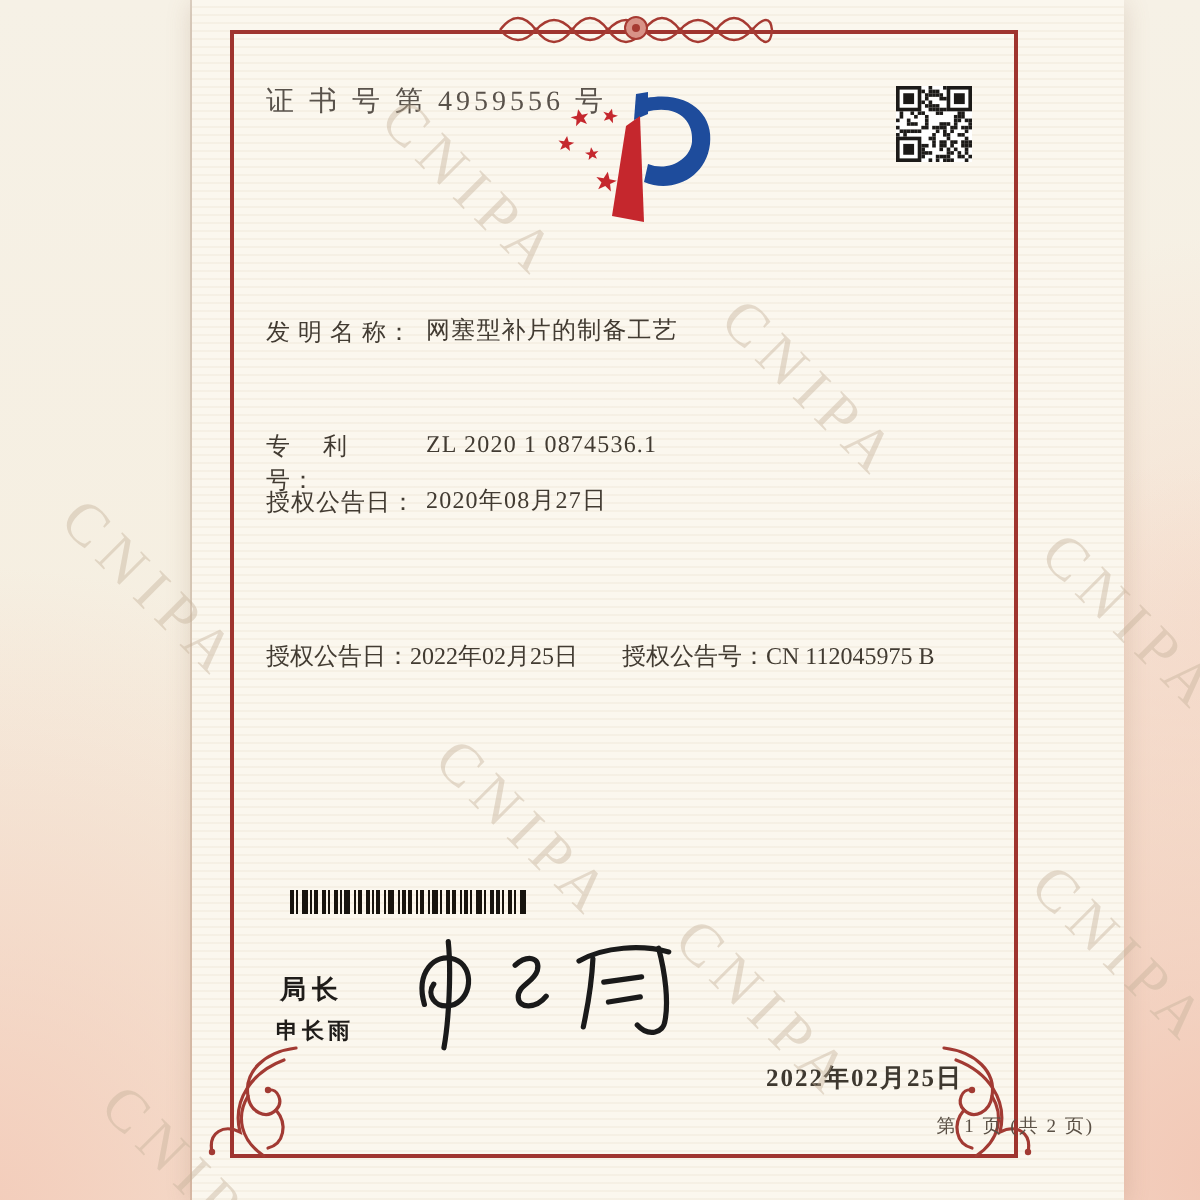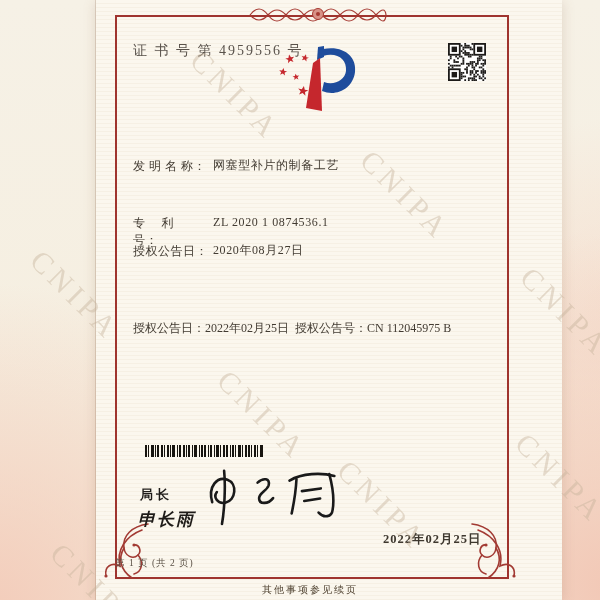--- a/index.html
+++ b/index.html
@@ -31,33 +31,33 @@
   .logo{position:absolute;left:164px;top:45px;width:98px;height:76px;}
   .title{
     position:absolute;left:19px;top:98px;width:390px;text-align:center;
     font-size:25px;font-weight:700;color:#141414;letter-spacing:14px;padding-left:8px;box-sizing:border-box;
   }
   .frow{position:absolute;left:37px;font-size:12px;color:#423b32;}
   .frow .lbl{display:inline-block;width:80px;vertical-align:top;letter-spacing:.5px;}
   .frow .val{display:inline-block;vertical-align:top;letter-spacing:.6px;max-width:262px;line-height:15px;}
   .r0{top:158px}.r1{top:187px}.r2{top:215px}.r3{top:243px}.r4{top:266px}.r5{top:288px}
   .grant{position:absolute;left:37px;top:320px;font-size:12px;color:#423b32;width:400px;}
-  .grant .pair2{position:absolute;left:162px;top:0;font-family:Liberation Serif, serif;}
+  .grant .pair2{position:absolute;left:178px;top:0;font-family:Liberation Serif, serif;}
   .body-text{
     position:absolute;left:37px;top:338px;width:350px;
     font-size:11.5px;line-height:16.5px;color:#4b4338;text-align:justify;
   }
   .body-text p{margin:0;text-indent:2em;}
   .barcode{position:absolute;left:49px;top:445px;width:120px;height:12px;display:flex;align-items:stretch;}
   .barcode i{display:block;background:#17140f;height:100%;}
   .director-role{position:absolute;left:44px;top:486px;font-size:13px;font-weight:700;letter-spacing:3px;color:#1f1c19;}
-  .director-name{position:absolute;left:42px;top:508px;font-size:17px;font-weight:700;letter-spacing:2px;color:#1f1c19;font-style:italic;}
+  .director-name{position:absolute;left:42px;top:508px;font-size:11px;font-weight:700;letter-spacing:2px;color:#1f1c19;}
   .sig{position:absolute;left:100px;top:462px;width:160px;height:66px;transform:rotate(-2deg);}
   .issue-date{position:absolute;left:287px;top:531px;font-size:12.5px;font-weight:600;letter-spacing:1px;color:#3e382f;}
-  .page-info{position:absolute;left:19px;top:557px;width:390px;text-align:left;font-size:9.5px;letter-spacing:1px;color:#5a5045;}
+  .page-info{position:absolute;left:19px;top:557px;width:390px;text-align:right;font-size:9.5px;letter-spacing:1px;color:#5a5045;padding-left:42px;}
   .footer-note{position:absolute;left:19px;top:583px;width:390px;text-align:center;font-size:10px;letter-spacing:2px;color:#514433;}
   
   .wm-layer{position:absolute;left:0;top:0;width:600px;height:600px;pointer-events:none;}
   .wm{
     position:absolute;font-family:"Liberation Serif",serif;font-size:30px;letter-spacing:5px;
     color:#c5b29a;opacity:.42;transform:translate(-50%,-50%) rotate(45deg);white-space:nowrap;
   }
   .wm-a{left:235px;top:95px}.wm-b{left:405px;top:195px}.wm-c{left:75px;top:295px}
   .wm-d{left:565px;top:312px}.wm-e{left:262px;top:415px}.wm-f{left:382px;top:505px}
   .wm-g{left:95px;top:588px}.wm-h{left:560px;top:478px}
@@ -349,21 +349,20 @@
         <path d="M101,18 C100,30 97,44 95,52"></path>
         <path d="M134,14 C137,27 138,41 136,50 C135,57 127,58 122,52"></path>
         <path d="M106,30 L125,28"></path>
         <path d="M108,40 L124,38"></path>
       </g>
     </svg>
 
     <div class="issue-date">2022年02月25日</div>
 
     <div class="page-info">第 1 页 (共 2 页)</div>
-    <div class="footer-note">其他事项参见续页</div>
   </div>
 
   <div class="wm-layer">
     <span class="wm wm-a">CNIPA</span>
     <span class="wm wm-b">CNIPA</span>
     <span class="wm wm-c">CNIPA</span>
     <span class="wm wm-d">CNIPA</span>
     <span class="wm wm-e">CNIPA</span>
     <span class="wm wm-f">CNIPA</span>
     <span class="wm wm-g">CNIPA</span>

